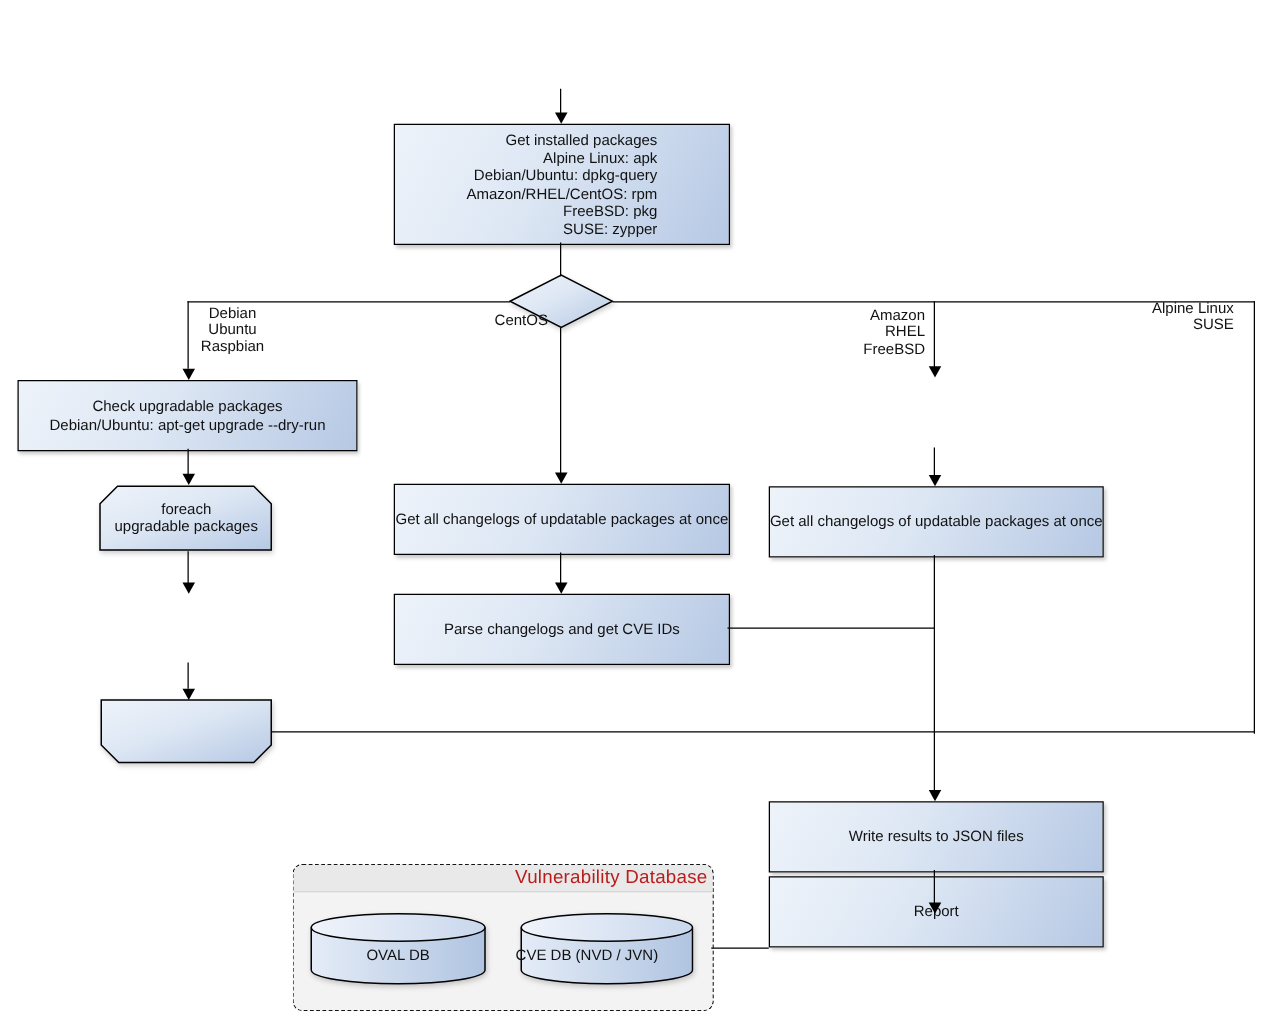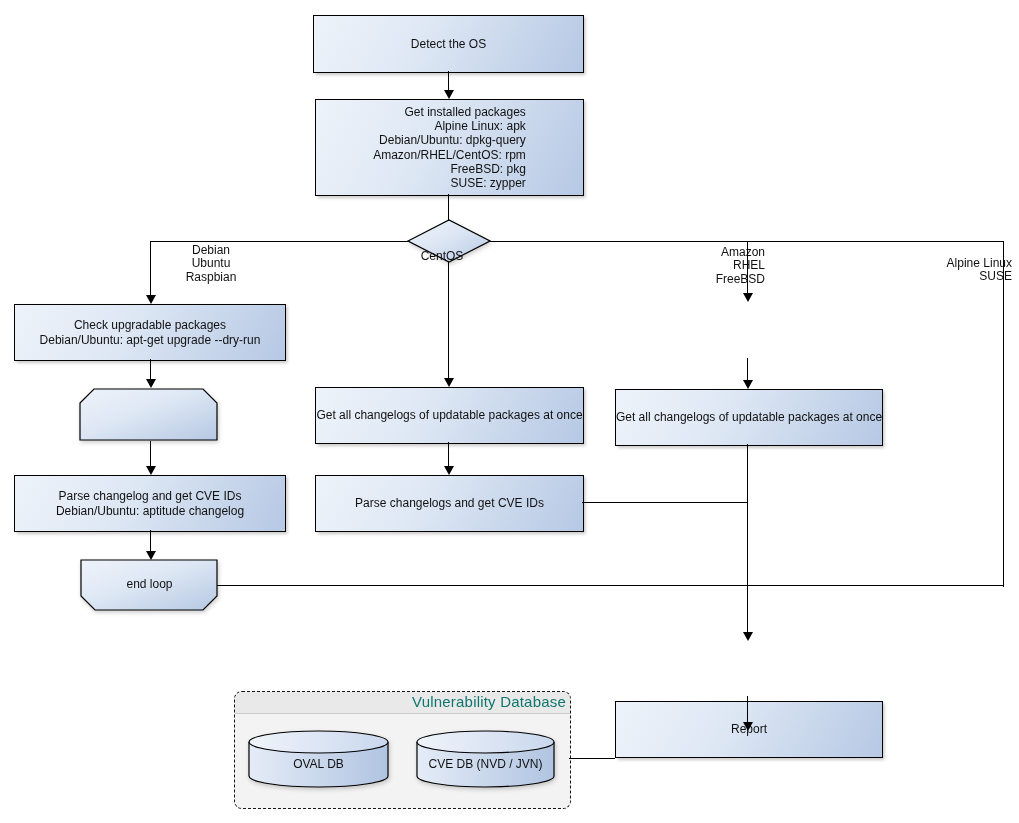--- a/index.html
+++ b/index.html
@@ -27,39 +27,39 @@
   }
   .txt{text-align:center;white-space:nowrap;}
   .txt.right{text-align:right;width:max-content;}
   
   .v{position:absolute;width:1.3px;background:var(--line);}
   .h{position:absolute;height:1.3px;background:var(--line);}
   .ah{position:absolute;width:0;height:0;
       border-left:5px solid transparent;border-right:5px solid transparent;
       border-top:9px solid var(--line);}
   
-  .blabel{position:absolute;white-space:nowrap;line-height:13.4px;margin-left:25px;}
+  .blabel{position:absolute;white-space:nowrap;line-height:13.4px;}
   .blabel.center{text-align:center;}
   .blabel.rightal{text-align:right;}
   
   .shape{position:absolute;filter:drop-shadow(1.5px 2px 2px rgba(0,0,0,0.2));}
   .shape-text{position:absolute;display:flex;align-items:center;justify-content:center;text-align:center;}
   
   .vdb{
     position:absolute;
     border:1.4px dashed #151515;
     border-radius:8px;
     background:#f3f3f3;
   }
   .vdb-title{
     position:absolute;top:0;left:0;right:0;height:22px;
     background:#e9e9e9;border-bottom:1px solid #cccccc;
     border-radius:7px 7px 0 0;
     display:flex;align-items:center;justify-content:flex-end;
-    font-size:15px;letter-spacing:0.2px;color:#0f766e;
+    font-size:15px;letter-spacing:0.2px;color:#b91c1c;
     padding-right:4px;box-sizing:border-box;
   }
   .cyl-label{position:absolute;left:0;right:0;top:12px;bottom:2px;
     display:flex;align-items:center;justify-content:center;white-space:nowrap;}
 </style>
 </head>
 <body>
 
 <div id="canvas">
 
@@ -74,124 +74,121 @@
         <stop offset="0" stop-color="#e4ecf7"></stop>
           <stop offset="1" stop-color="#b0c4e1"></stop>
       </linearGradient>
       <linearGradient id="gCylTop" x1="0" y1="0" x2="1" y2="0">
         <stop offset="0" stop-color="#f0f4fb"></stop>
           <stop offset="1" stop-color="#c9d7ed"></stop>
       </linearGradient>
     </defs>
   </svg>
 
-  <div class="box" style="left:313px;top:15px;width:269px;height:56px">
-    <div class="txt">Detect the OS</div>
-  </div>
 
   <div class="box" style="left:315px;top:99px;width:267px;height:95px">
     <div class="txt right">
       <div>Get installed packages</div>
       <div>Alpine Linux: apk</div>
       <div>Debian/Ubuntu: dpkg-query</div>
       <div>Amazon/RHEL/CentOS: rpm</div>
       <div>FreeBSD: pkg</div>
       <div>SUSE: zypper</div>
     </div>
   </div>
 
   <div class="box" style="left:14px;top:304px;width:270px;height:55px">
     <div class="txt">
       <div>Check upgradable packages</div>
       <div>Debian/Ubuntu: apt-get upgrade --dry-run</div>
     </div>
   </div>
 
-  <div class="box" style="left:14px;top:475px;width:270px;height:55px">
-    <div class="txt">
-      <div>Parse changelog and get CVE IDs</div>
-      <div>Debian/Ubuntu: aptitude changelog</div>
-    </div>
-  </div>
 
   <div class="box" style="left:315px;top:387px;width:267px;height:55px">
     <div class="txt">
       <div>Get all changelogs of updatable packages at once</div>
     </div>
   </div>
 
   <div class="box" style="left:315px;top:475px;width:267px;height:55px">
     <div class="txt">Parse changelogs and get CVE IDs</div>
   </div>
 
 
   <div class="box" style="left:615px;top:389px;width:266px;height:55px">
     <div class="txt">
       <div>Get all changelogs of updatable packages at once</div>
     </div>
   </div>
 
+  <div class="box" style="left:615px;top:641px;width:266px;height:55px">
+    <div class="txt">Write results to JSON files</div>
+  </div>
 
   <div class="box" style="left:615px;top:701px;width:266px;height:55px">
     <div class="txt">Report</div>
   </div>
 
   <svg class="shape" style="left:407px;top:219px" width="84" height="45">
     <polygon points="1,22 42,1 83,22 42,43" fill="url(#gNode)" stroke="#000" stroke-width="1.2"></polygon>
   </svg>
 
   <svg class="shape" style="left:79px;top:388px" width="140" height="54">
     <polygon points="1,15 15,1 124,1 138,15 138,52 1,52" fill="url(#gNode)" stroke="#000" stroke-width="1.2"></polygon>
   </svg>
+  <div class="shape-text" style="left:79px;top:388px;width:140px;height:52px">
+    <div class="txt">
+      <div>foreach</div>
+      <div>upgradable packages</div>
+    </div>
+  </div>
 
   <svg class="shape" style="left:80px;top:559px" width="139" height="53">
     <polygon points="1,1 137,1 137,37 123,51 15,51 1,37" fill="url(#gNode)" stroke="#000" stroke-width="1.2"></polygon>
   </svg>
-  <div class="shape-text" style="left:80px;top:559px;width:139px;height:51px">
-    <div class="txt">end loop</div>
-  </div>
 
   <div class="blabel center" style="left:156px;top:244px;width:60px">
     <div>Debian</div>
     <div>Ubuntu</div>
     <div>Raspbian</div>
   </div>
 
   <div class="blabel center" style="left:392px;top:250px;width:50px">
     <div>CentOS</div>
   </div>
 
   <div class="blabel rightal" style="left:660px;top:246px;width:80px">
     <div>Amazon</div>
     <div>RHEL</div>
     <div>FreeBSD</div>
   </div>
 
-  <div class="blabel rightal" style="left:887px;top:257px;width:100px">
+  <div class="blabel rightal" style="left:887px;top:240px;width:100px">
     <div>Alpine Linux</div>
     <div>SUSE</div>
   </div>
 
   <div class="vdb" style="left:234px;top:691px;width:335px;height:116px">
     <div class="vdb-title">Vulnerability Database</div>
   </div>
 
   <svg class="shape" style="left:248px;top:730px" width="141" height="59">
     <path d="M1,12 L1,46 A69.5,11 0 0 0 140,46 L140,12" fill="url(#gCylBody)" stroke="#000" stroke-width="1.2"></path>
     <ellipse cx="70.5" cy="12" rx="69.5" ry="11" fill="url(#gCylTop)" stroke="#000" stroke-width="1.2"></ellipse>
   </svg>
   <div class="shape-text" style="left:248px;top:730px;width:141px;height:59px">
     <div class="cyl-label">OVAL DB</div>
   </div>
 
   <svg class="shape" style="left:416px;top:730px" width="139" height="59">
     <path d="M1,12 L1,46 A68.5,11 0 0 0 138,46 L138,12" fill="url(#gCylBody)" stroke="#000" stroke-width="1.2"></path>
     <ellipse cx="69.5" cy="12" rx="68.5" ry="11" fill="url(#gCylTop)" stroke="#000" stroke-width="1.2"></ellipse>
   </svg>
-  <div class="shape-text" style="left:416px;top:730px;width:139px;height:59px">
+  <div class="shape-text" style="left:400px;top:730px;width:139px;height:59px">
     <div class="cyl-label">CVE DB (NVD / JVN)</div>
   </div>
 
   <div class="v" style="left:448px;top:71px;height:20px"></div>
   <div class="ah" style="left:444px;top:90px"></div>
 
   <div class="v" style="left:448px;top:194px;height:27px"></div>
 
   <div class="h" style="left:150px;top:240.5px;width:258px"></div>
   <div class="v" style="left:150px;top:240.5px;height:54px"></div>

